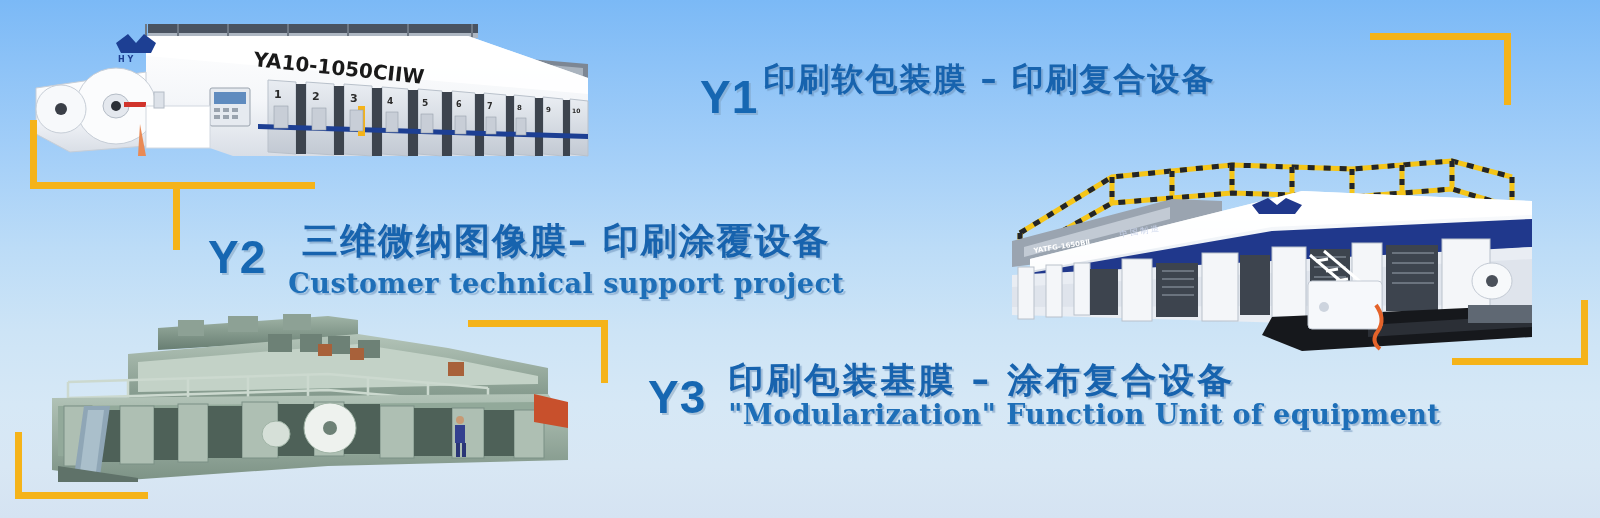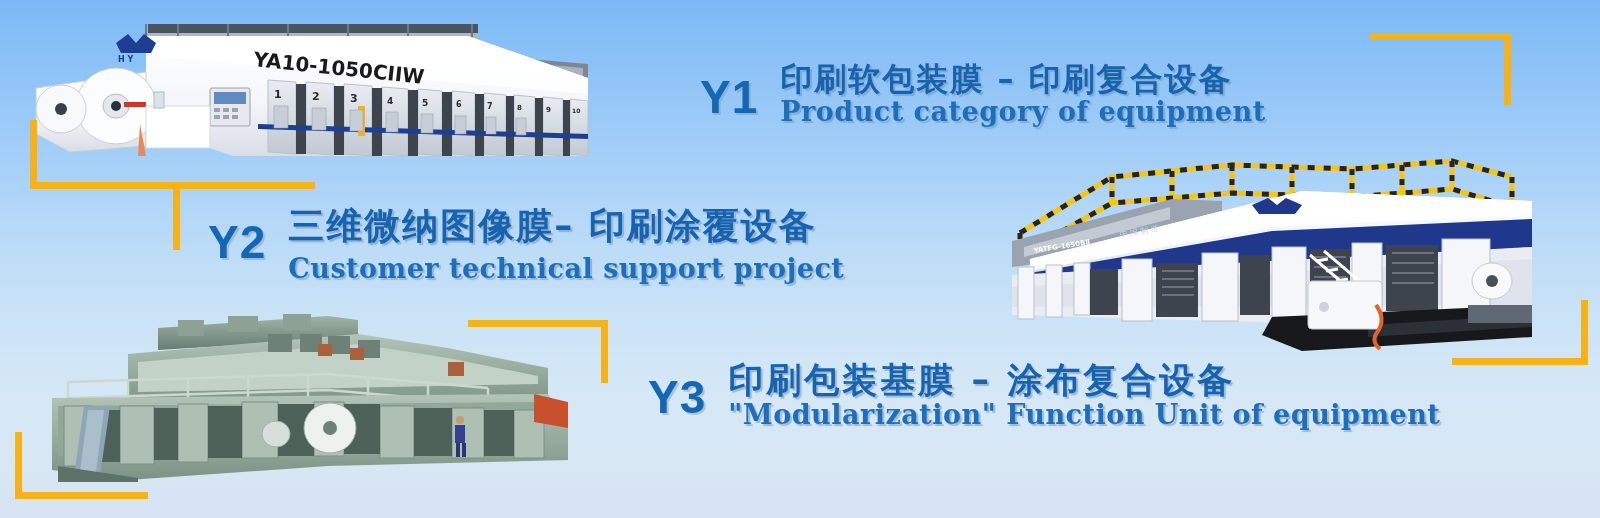--- a/index.html
+++ b/index.html
@@ -56,28 +56,28 @@
     font-weight:bold;
     color:#1e6fb8;
     letter-spacing:.5px;
     line-height:1.05;
     text-shadow:2px 2px 1px rgba(110,145,185,.55);
     white-space:nowrap;
   }
 
   
   #block-y1{left:700px;top:62px;}
-  #block-y1 .ylabel{font-size:46px;margin-right:22px;margin-top:12px;}
+  #block-y1 .ylabel{font-size:46px;margin-right:5px;margin-top:12px;}
   #block-y1 .cn{font-size:32px;}
   #block-y1 .en{font-size:27px;margin-top:1px;}
 
   
-  #block-y2{left:208px;top:207px;}
+  #block-y2{left:208px;top:222px;}
   #block-y2 .ylabel{font-size:46px;margin-right:22px;margin-top:12px;}
-  #block-y2 .cn{font-size:36px;}
+  #block-y2 .cn{font-size:36px;text-align:center;}
   #block-y2 .en{font-size:27px;margin-top:9px;}
 
   
   #block-y3{left:648px;top:362px;}
   #block-y3 .ylabel{font-size:46px;margin-right:22px;margin-top:12px;}
   #block-y3 .cn{font-size:35px;letter-spacing:3px;}
   #block-y3 .en{font-size:27px;margin-top:1px;}
 </style>
 </head>
 <body>
@@ -379,21 +379,20 @@
   <div class="bar v" style="left:1581px;top:300px;height:65px;"></div>
   <div class="bar h" style="left:1452px;top:358px;width:136px;"></div>
 
   <div class="bar v" style="left:15px;top:432px;height:67px;"></div>
   <div class="bar h" style="left:15px;top:492px;width:133px;"></div>
 
   <div class="txtblock" id="block-y1">
     <div class="ylabel">Y1</div>
     <div class="lines">
       <div class="cn">印刷软包装膜 – 印刷复合设备</div>
-      <div class="en">Product category of equipment</div>
     </div>
   </div>
 
   <div class="txtblock" id="block-y2">
     <div class="ylabel">Y2</div>
     <div class="lines">
       <div class="cn">三维微纳图像膜– 印刷涂覆设备</div>
       <div class="en">Customer technical support project</div>
     </div>
   </div>

